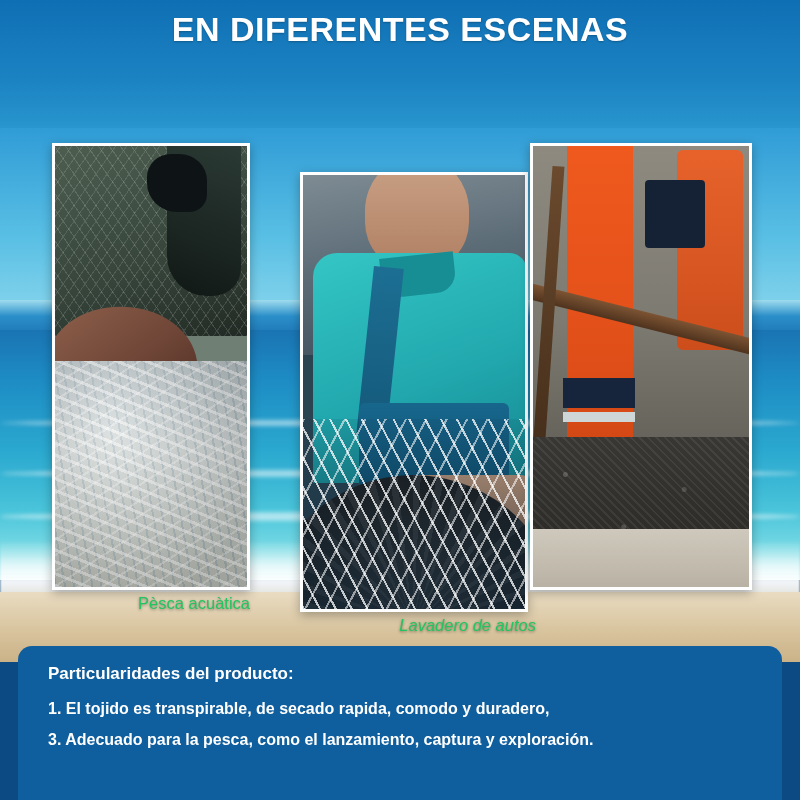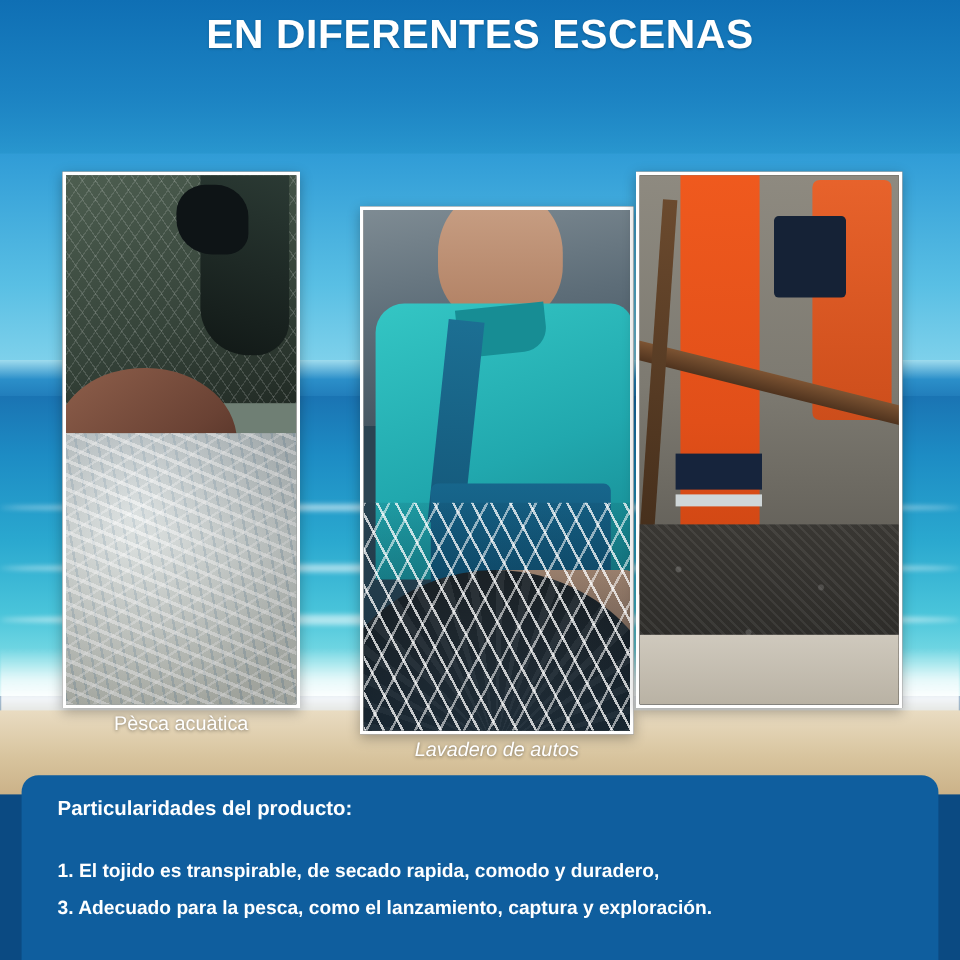--- a/index.html
+++ b/index.html
@@ -109,23 +109,23 @@
     overflow: hidden;
     box-shadow: 0 3px 10px rgba(0,0,0,0.3);
     background: #2a2a2a;
   }
   .card-1 { left: 52px;  top: 143px; width: 198px; height: 447px; }
   .card-2 { left: 300px; top: 172px; width: 228px; height: 440px; }
   .card-3 { left: 530px; top: 143px; width: 222px; height: 447px; }
 
   .caption {
     position: absolute;
-    color: #ffffff;
+    color: #22c55e;
     font-size: 16.5px;
-    text-align: center;
+    text-align: right;
     text-shadow: 0 1px 3px rgba(0,0,0,0.45);
     white-space: nowrap;
   }
   .cap-1 { left: 52px;  width: 198px; top: 594px; }
   .cap-2 { left: 292px; width: 244px; top: 616px; font-style: italic; }
   .cap-3 { left: 520px; width: 242px; top: 592px; }
 
   
   .ph1 { position: absolute; inset: 0; background: #6f7f74; }
   .ph1-net {
@@ -281,21 +281,21 @@
     top: 646px;
     background: #0f5e9e;
     border-radius: 14px 14px 0 0;
     color: #ffffff;
     padding: 18px 28px 12px 30px;
     box-sizing: border-box;
   }
   .panel-title {
     font-size: 17px;
     font-weight: bold;
-    margin-bottom: 32px;
+    margin-bottom: 14px;
   }
   .panel-line {
     font-size: 16px;
     font-weight: bold;
     line-height: 1.38;
     margin-bottom: 9px;
   }
 </style>
 </head>
 <body>

